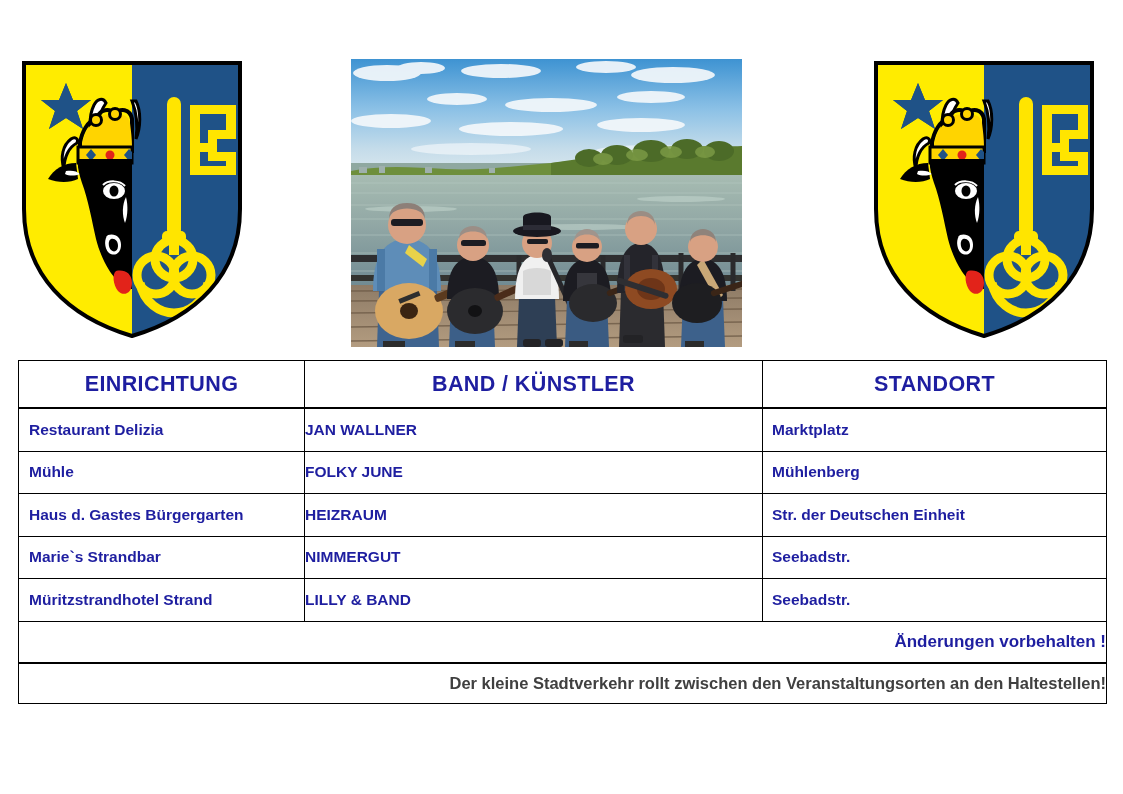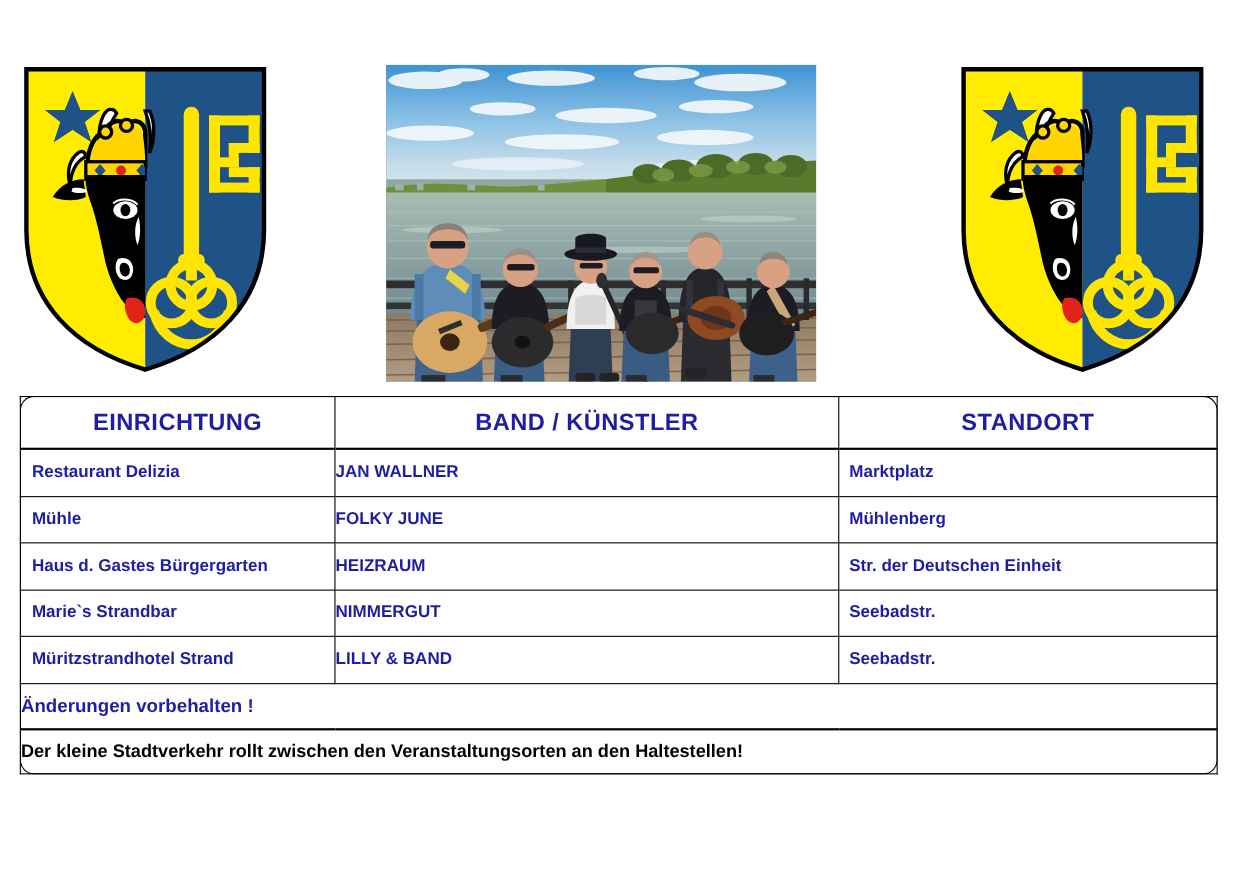--- a/index.html
+++ b/index.html
@@ -46,30 +46,30 @@
     font-size:21.5px;
     letter-spacing:.4px;
     border-bottom:2px solid #000;
   }
   .sched .row td{height:41.5px;font-size:15.5px;margin-top:36px;}
   .sched .row td.c-left{text-align:left;padding:0 0 0 10px;}
   .sched .row td.c-mid{text-align:left;}
   .sched .row td.c-right{text-align:left;padding:0 0 0 9px;}
 
   .sched .noterow td{
-    height:40px;text-align:left;font-size:17px;
+    height:40px;text-align:right;font-size:17px;
     border-top:1px solid #000;border-bottom:2px solid #000;
   }
   .sched .alertrow td{
-    height:39px;text-align:left;font-size:16.5px;color:#000000;
+    height:39px;text-align:right;font-size:16.5px;color:#404040;
     border-top:2px solid #000;
   }
 
   
-  .sched{box-shadow:0 0 0 1px #000 inset;border-radius:13px;}
+  .sched{box-shadow:0 0 0 1px #000 inset;}
 </style>
 </head>
 <body>
 
 <div class="coa left">
   <svg viewBox="0 0 224 281" xmlns="http://www.w3.org/2000/svg">
     <defs>
       <clipPath id="shieldClipL">
         <path d="M4,4 H220 V150 C220,216 176,258 112,277 C48,258 4,216 4,150 Z"></path>
       </clipPath>

